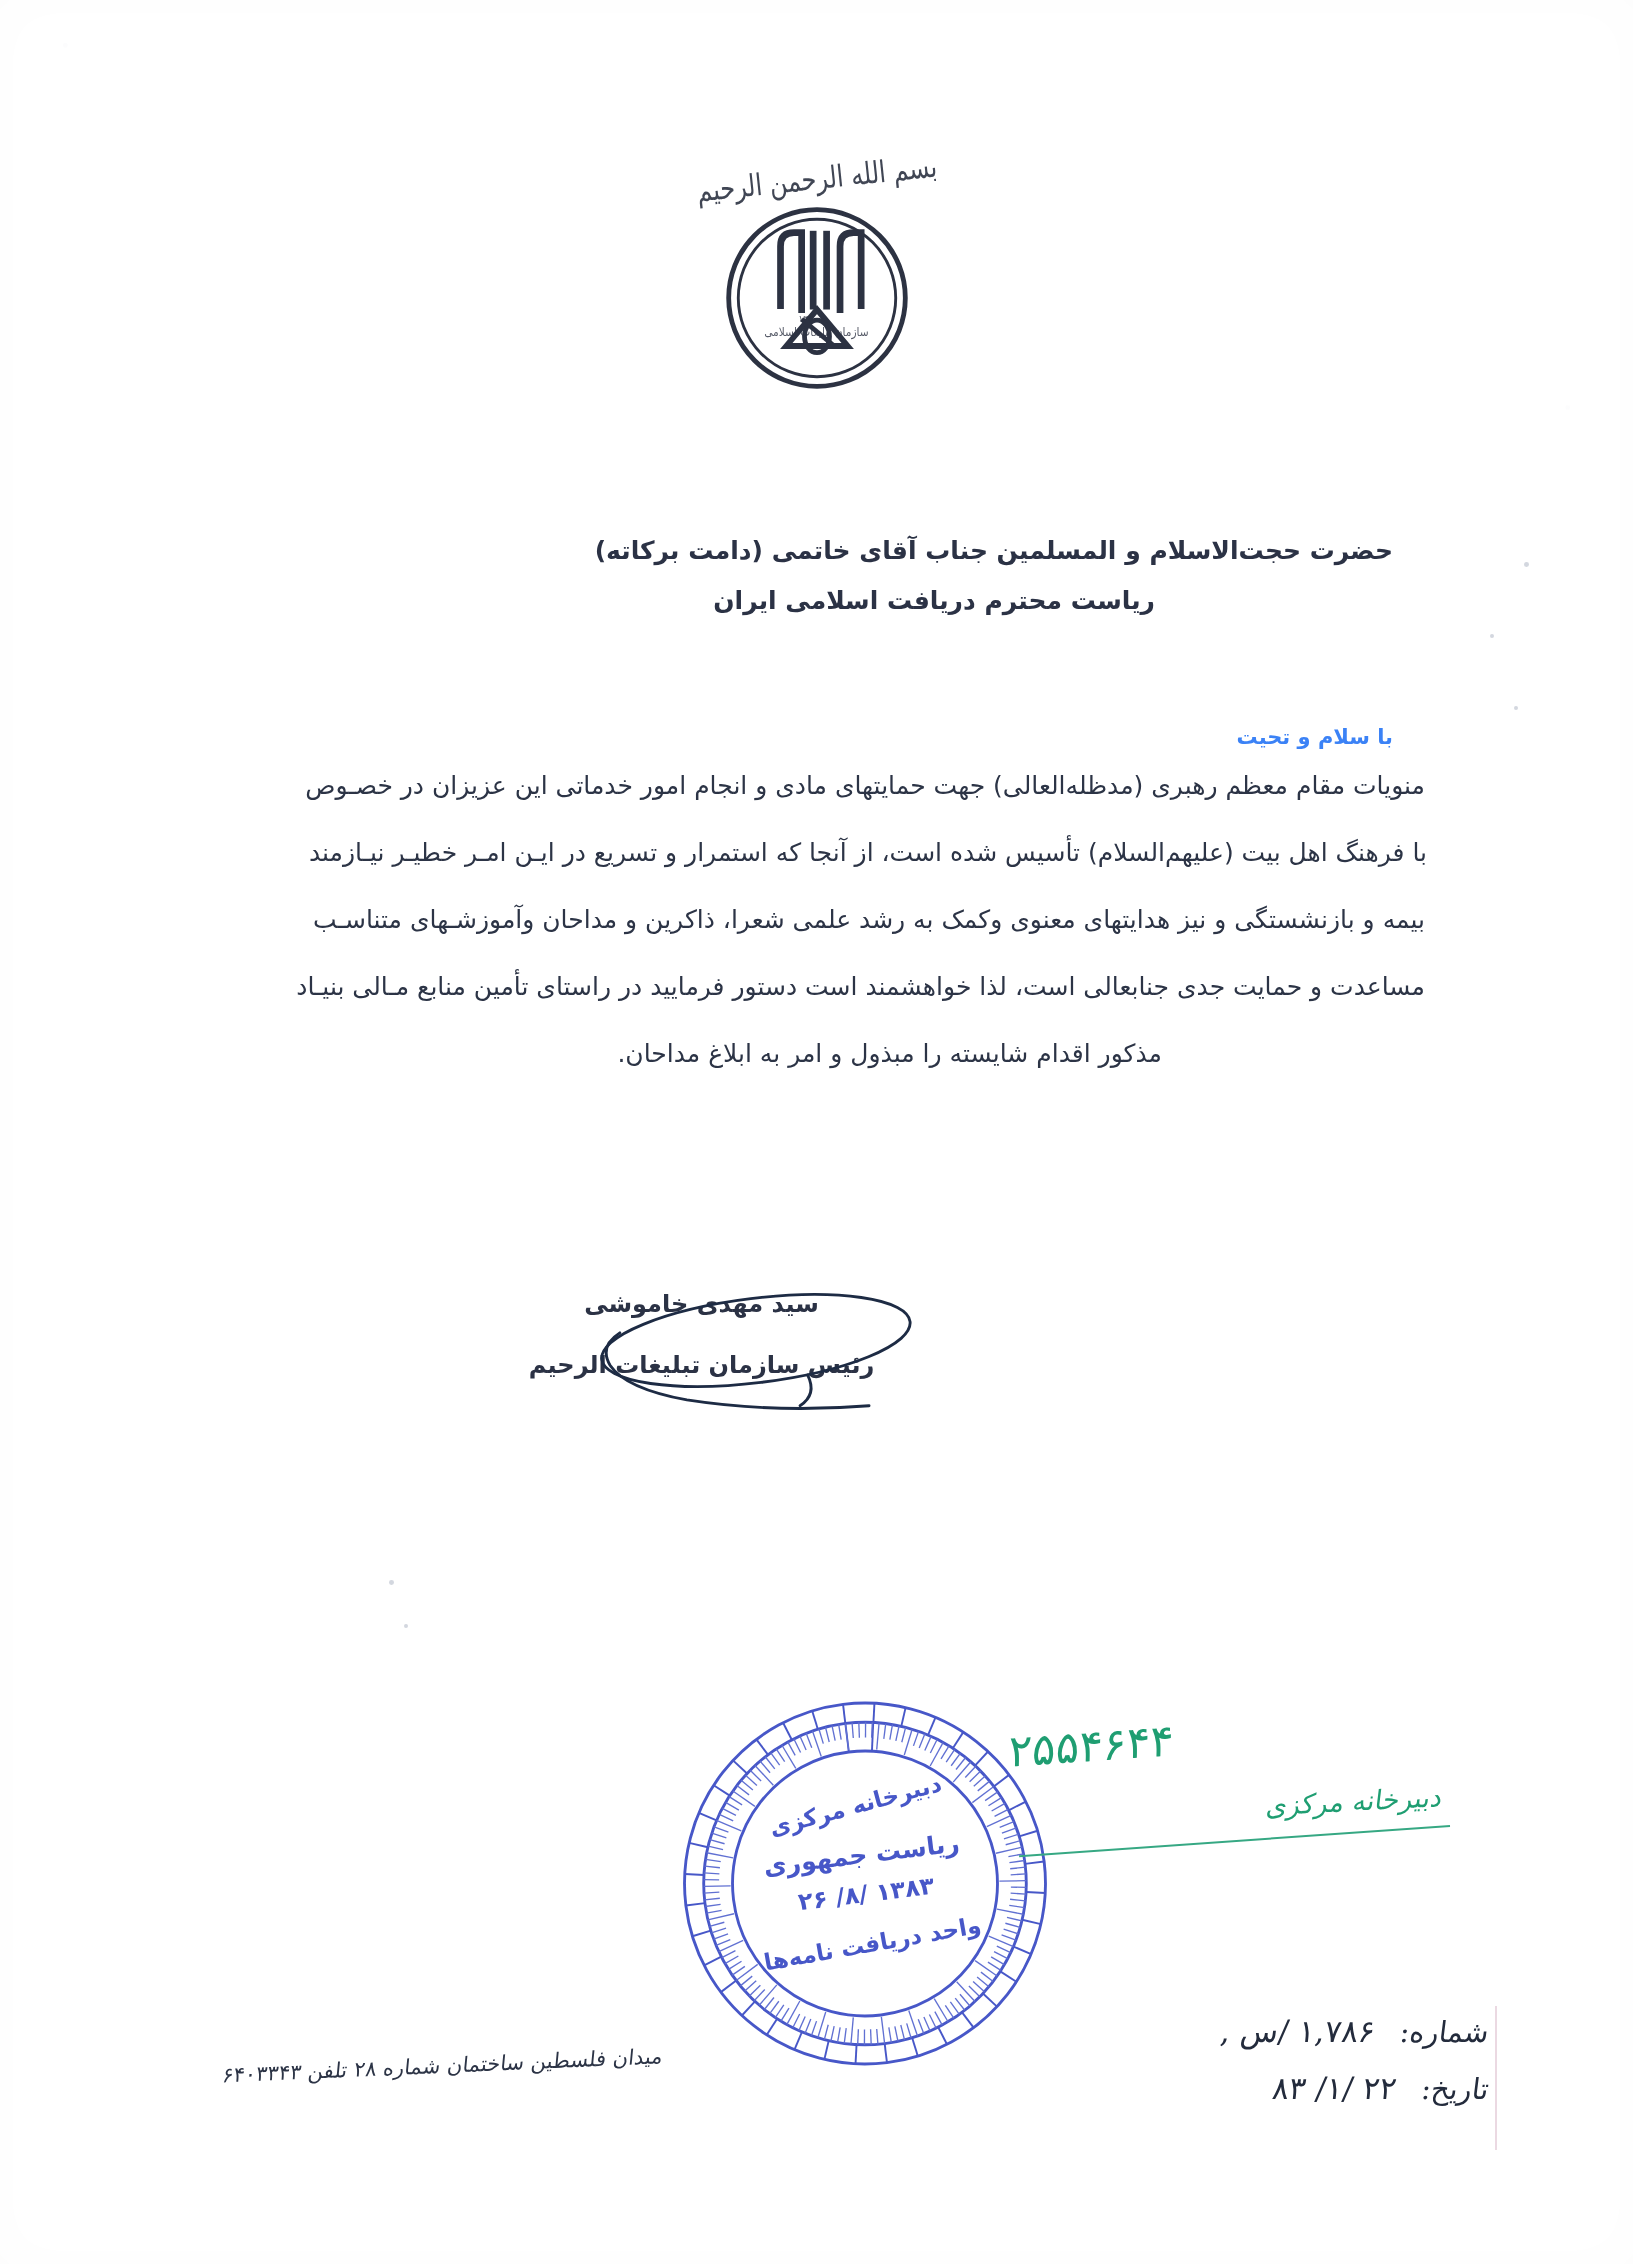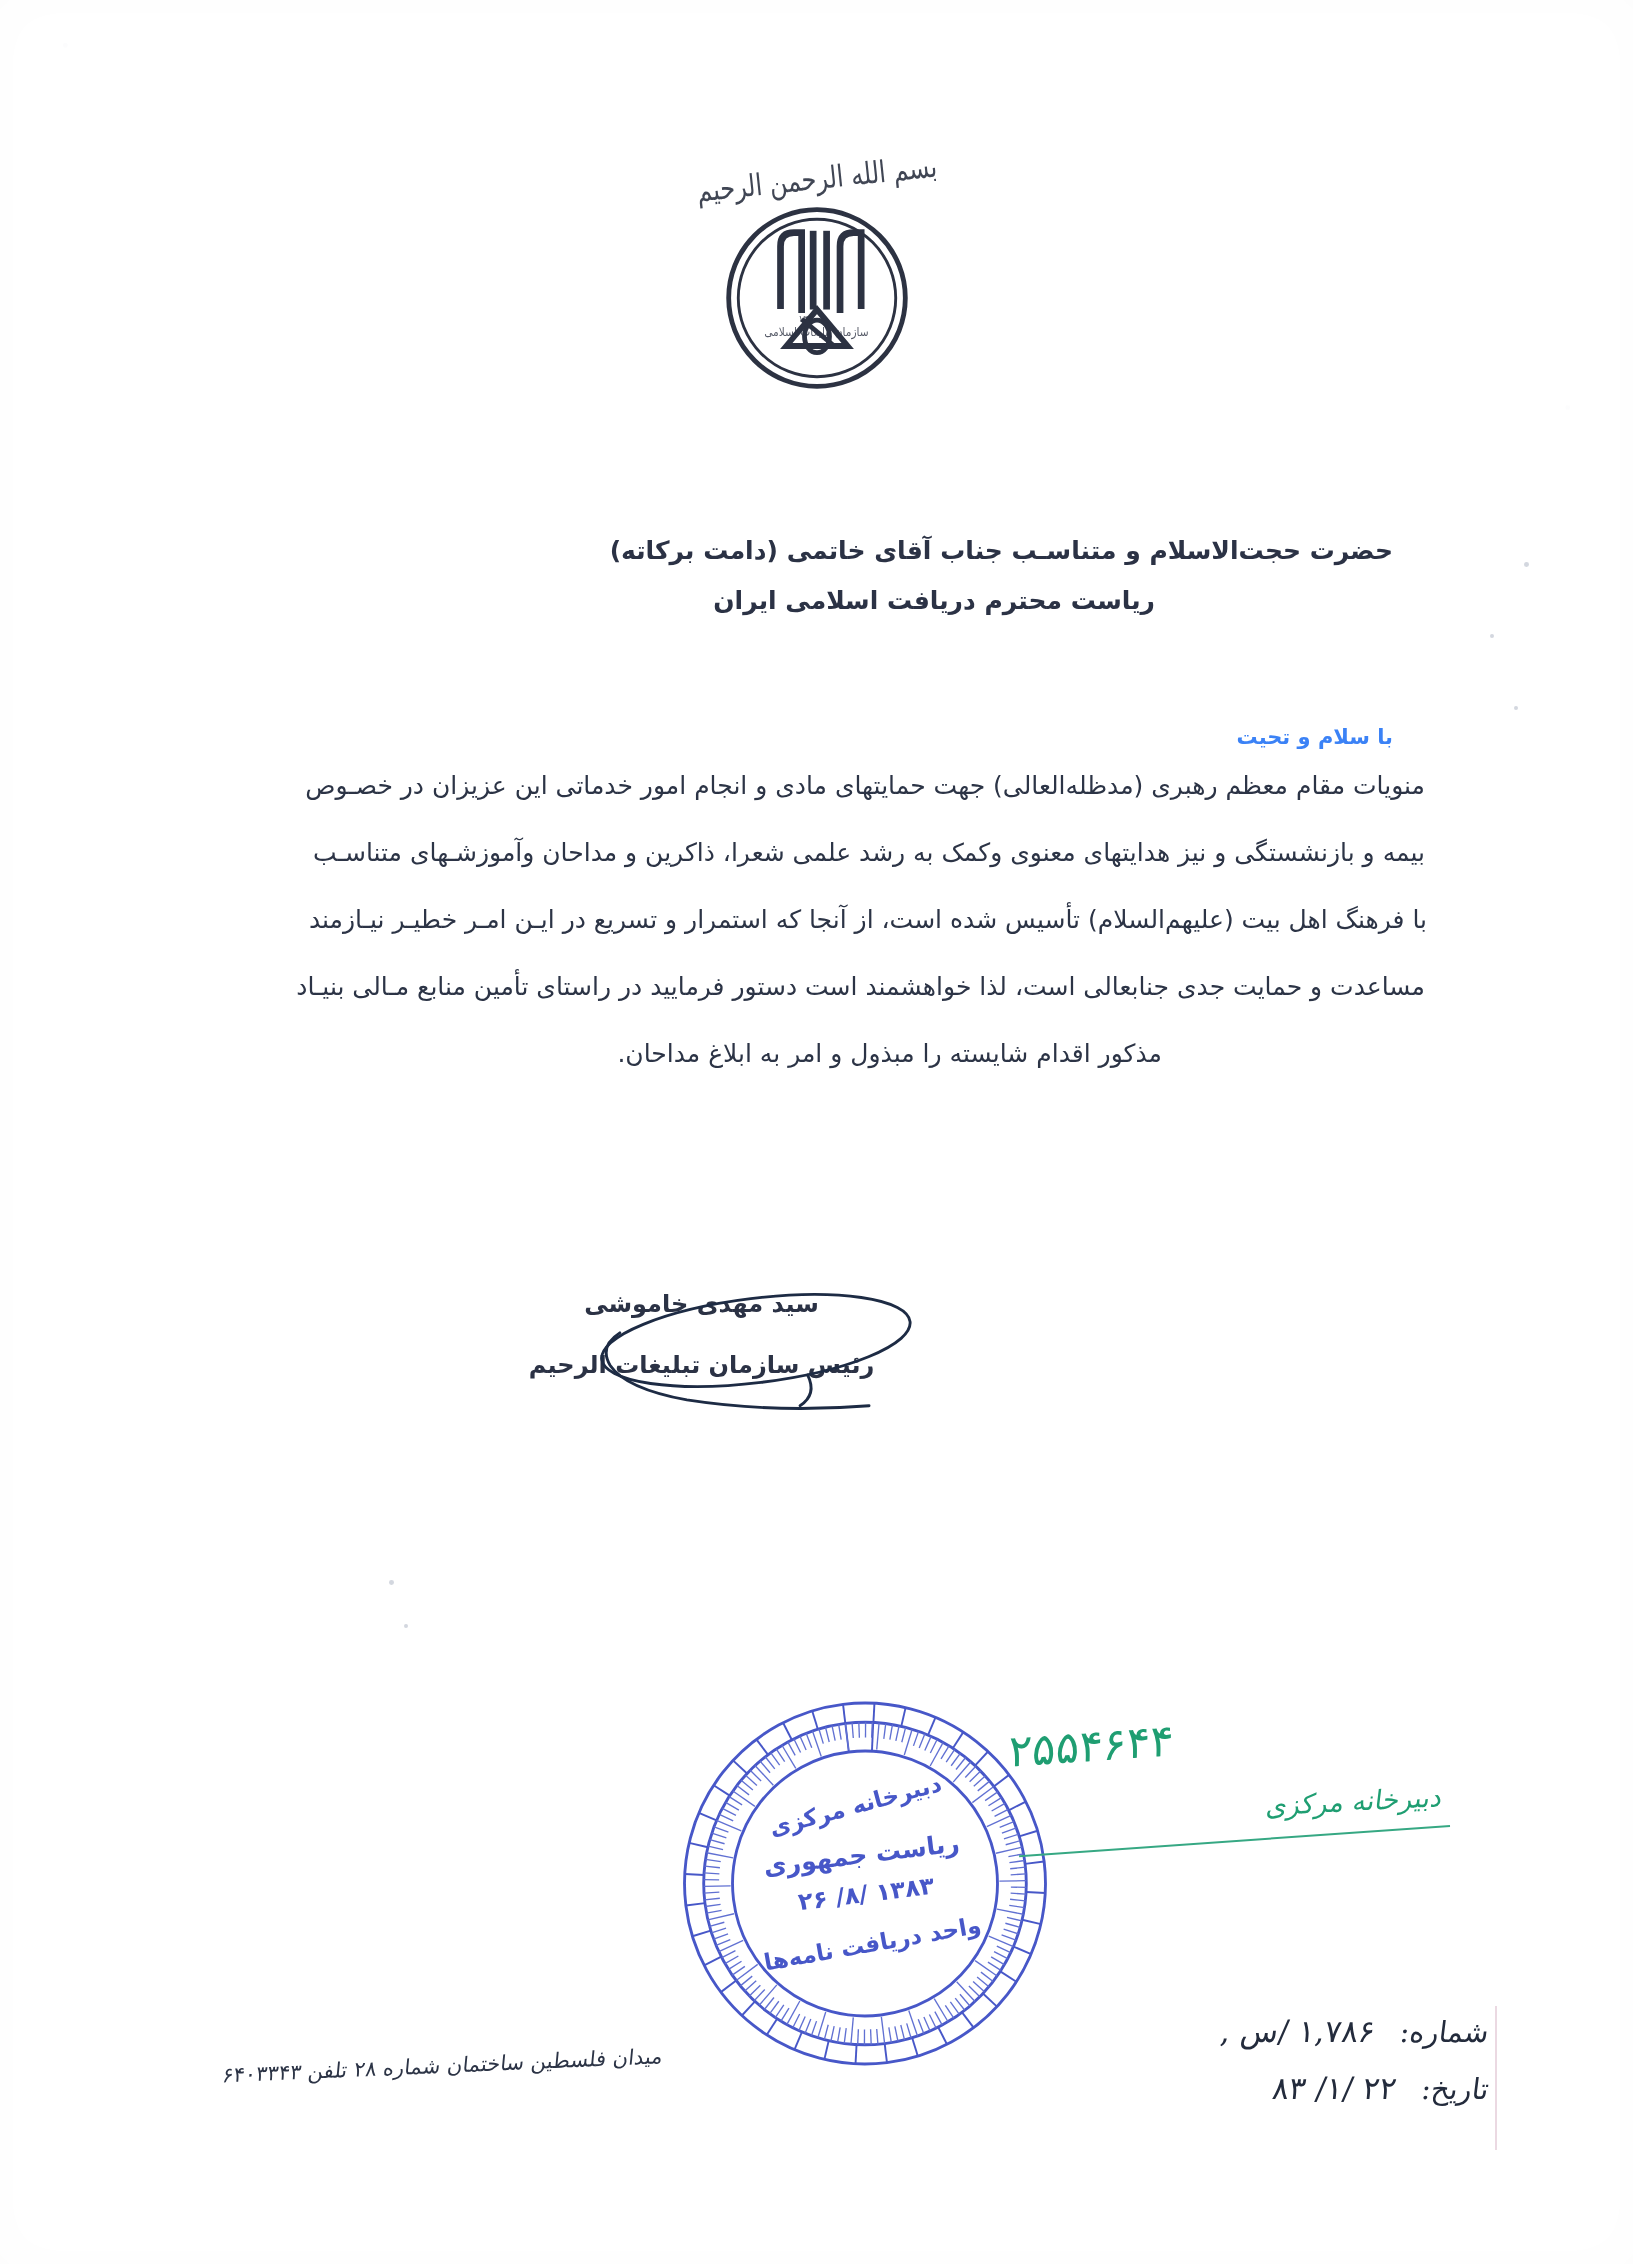--- a/index.html
+++ b/index.html
@@ -310,30 +310,30 @@
         <ellipse cx="100" cy="140" rx="13" ry="17" fill="none" stroke="#2c3242" stroke-width="5"></ellipse>
         <path d="M84 122 L118 150" fill="none" stroke="#2c3242" stroke-width="5"></path>
       </svg>
 
       <div class="emblem-year">۱۳۶۰</div>
       <div class="emblem-org">سازمان تبلیغات اسلامی</div>
     </div>
   </div>
 
   <div class="addressee">
-    <div class="addressee-line first">حضرت حجت‌الاسلام و متناسـب جناب آقای خاتمی (دامت برکاته)</div>
+    <div class="addressee-line first">حضرت حجت‌الاسلام و المسلمین جناب آقای خاتمی (دامت برکاته)</div>
     <div class="addressee-line second">ریاست محترم دریافت اسلامی ایران</div>
   </div>
 
   <div class="salutation">با سلام و تحیت</div>
 
   <div class="body-block">
     <div class="body-line l2">منویات مقام معظم رهبری (مدظله‌العالی) جهت حمایتهای مادی و انجام امور خدماتی این عزیزان در خصـوص</div>
+    <div class="body-line l4">با فرهنگ اهل بیت (علیهم‌السلام) تأسیس شده است، از آنجا که استمرار و تسریع در ایـن امـر خطیـر نیـازمند</div>
     <div class="body-line l3">بیمه و بازنشستگی و نیز هدایتهای معنوی وکمک به رشد علمی شعرا، ذاکرین و مداحان وآموزشـهای متناسـب</div>
-    <div class="body-line l4">با فرهنگ اهل بیت (علیهم‌السلام) تأسیس شده است، از آنجا که استمرار و تسریع در ایـن امـر خطیـر نیـازمند</div>
     <div class="body-line l5">مساعدت و حمایت جدی جنابعالی است، لذا خواهشمند است دستور فرمایید در راستای تأمین منابع مـالی بنیـاد</div>
     <div class="body-line l6">مذکور اقدام شایسته را مبذول و امر به ابلاغ مداحان.</div>
   </div>
 
   <div class="signature-block">
     <div class="sig-name">سید مهدی خاموشی</div>
     <div class="sig-title">رئیس سازمان تبلیغات الرحیم</div>
   </div>
 
   <svg class="sig-mark" viewBox="0 0 360 145">

